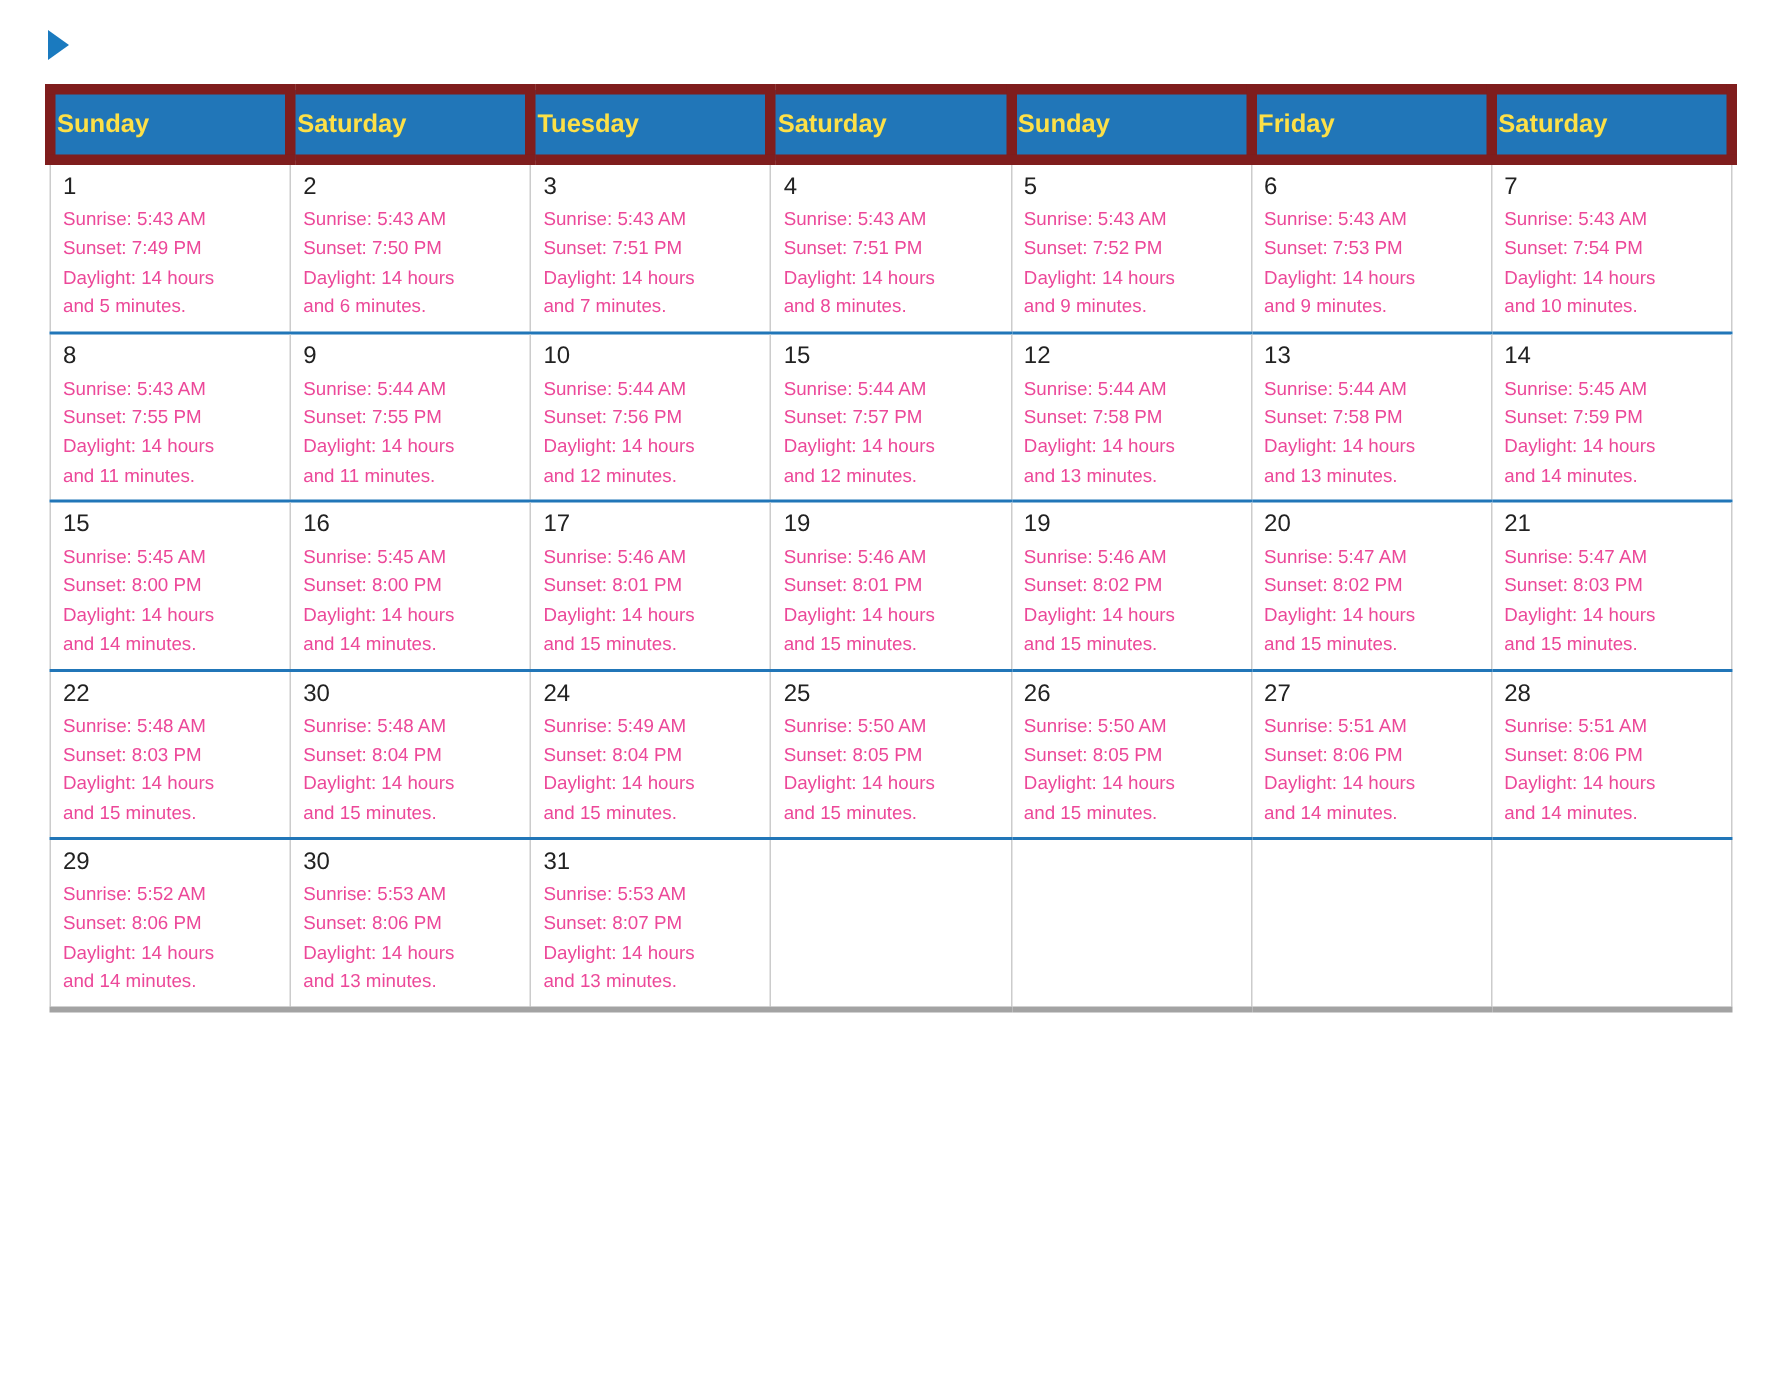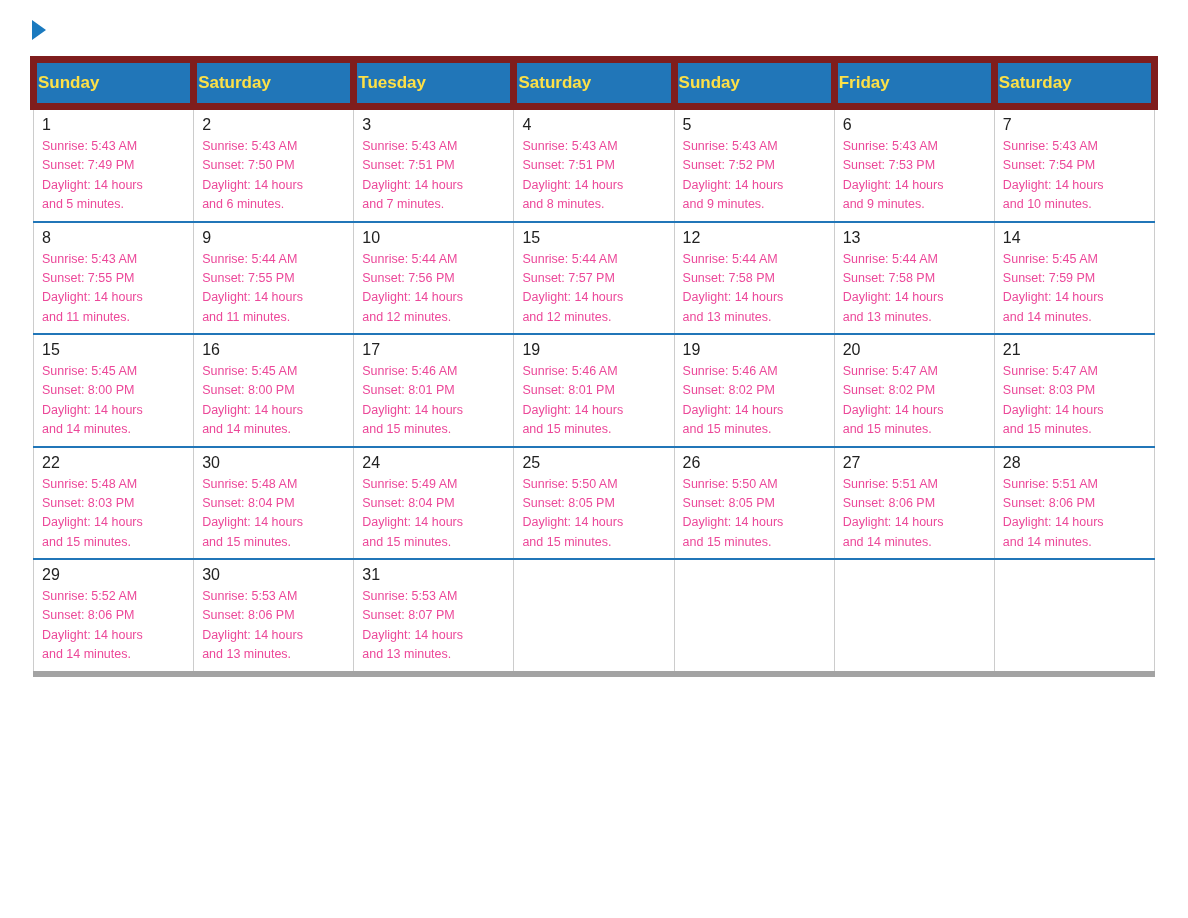--- a/index.html
+++ b/index.html
@@ -76,21 +76,21 @@
     tbody td {
       vertical-align: top;
       border: 1px solid #ccc;
       padding: 6px 8px;
       font-size: 13px;
       color: #333;
       min-height: 90px;
       height: 110px;
     }
     tbody tr:last-child td {
-      border-bottom: 6px solid #a3a3a3;
+      border-bottom: 4px solid #a3a3a3;
     }
     tbody tr td {
       border-top: 2px solid #2176b8;
     }
     .day-number {
       font-size: 16px;
       font-weight: normal;
       color: #222;
       display: block;
       margin-bottom: 3px;

